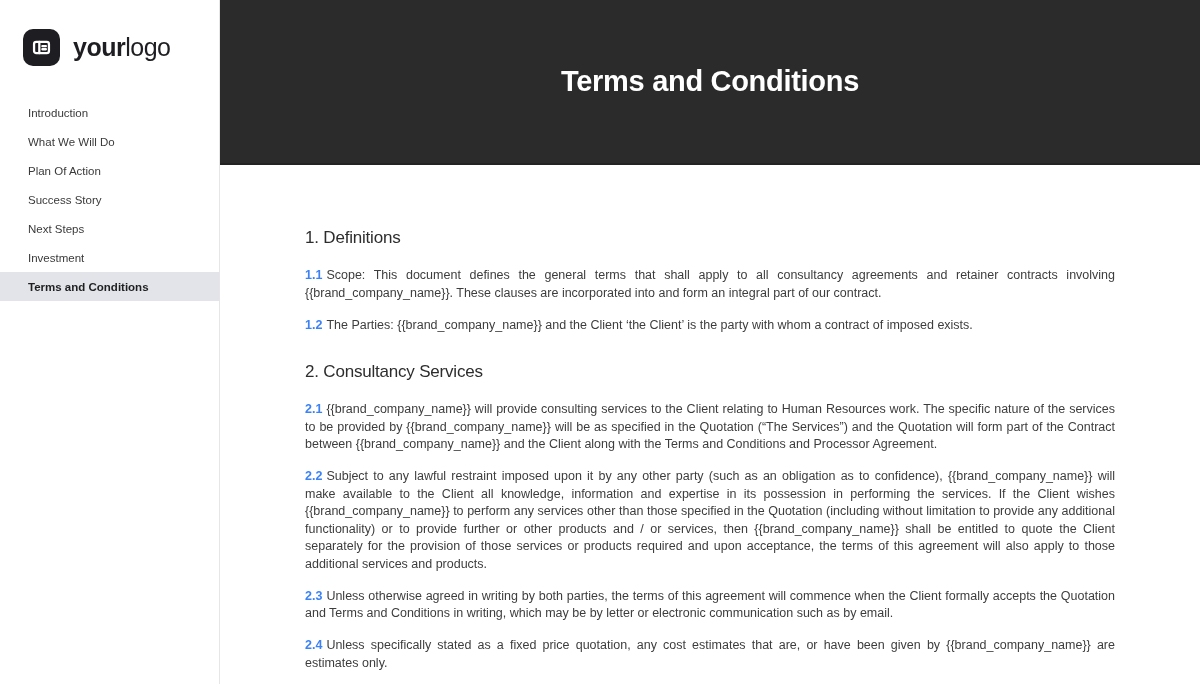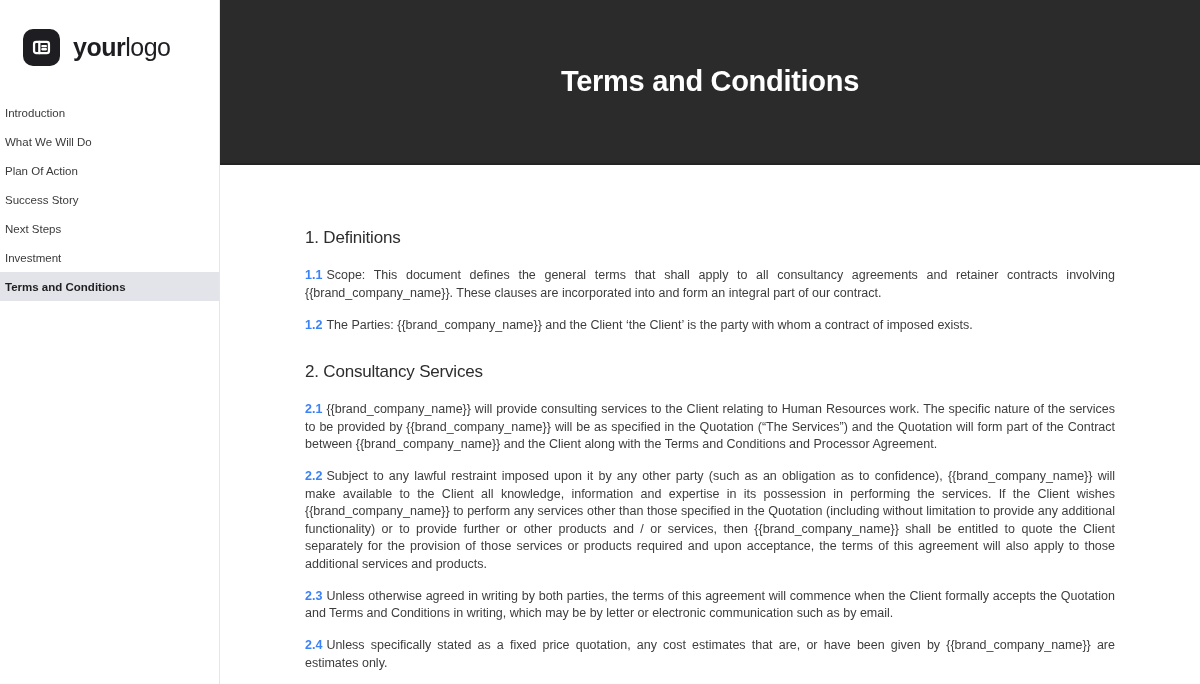--- a/index.html
+++ b/index.html
@@ -38,21 +38,21 @@
   }
   .logo-text { font-size: 25px; letter-spacing: -0.5px; color: #1e1e22; line-height: 1; }
   .logo-text b { font-weight: 800; }
   .logo-text span { font-weight: 300; }
 
   .nav { margin-top: 32px; }
   .nav-item {
     height: 29px;
     display: flex;
     align-items: center;
-    padding-left: 5px;
+    padding-left: 28px;
     font-size: 11.5px;
     color: #3a3a3a;
     cursor: pointer;
   }
   .nav-item.active {
     background: #e2e4e9;
     font-weight: 700;
     color: #1f1f1f;
   }
 

